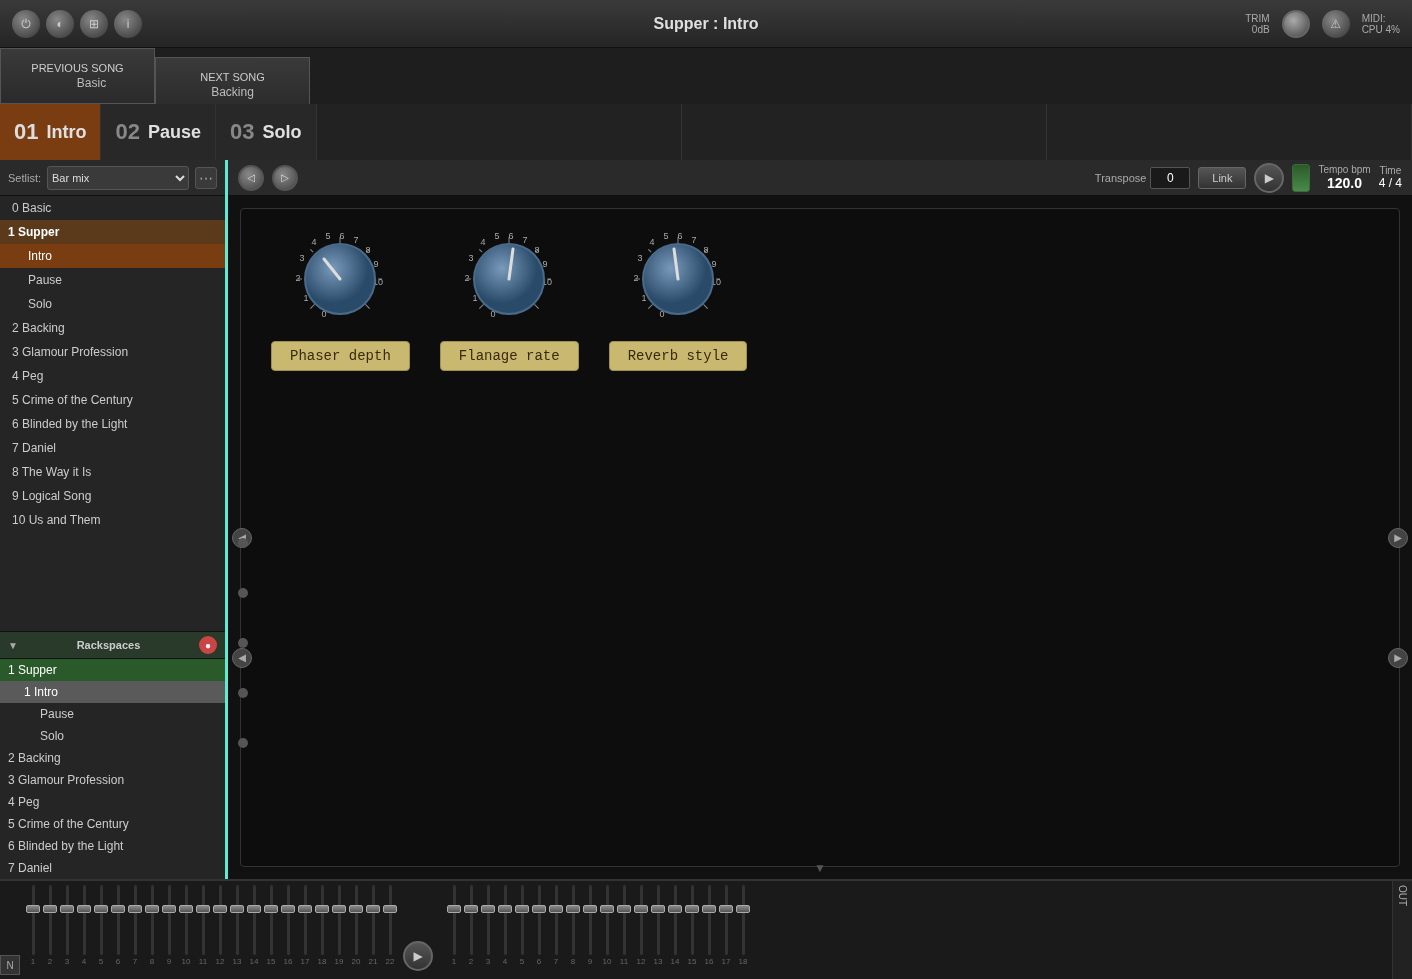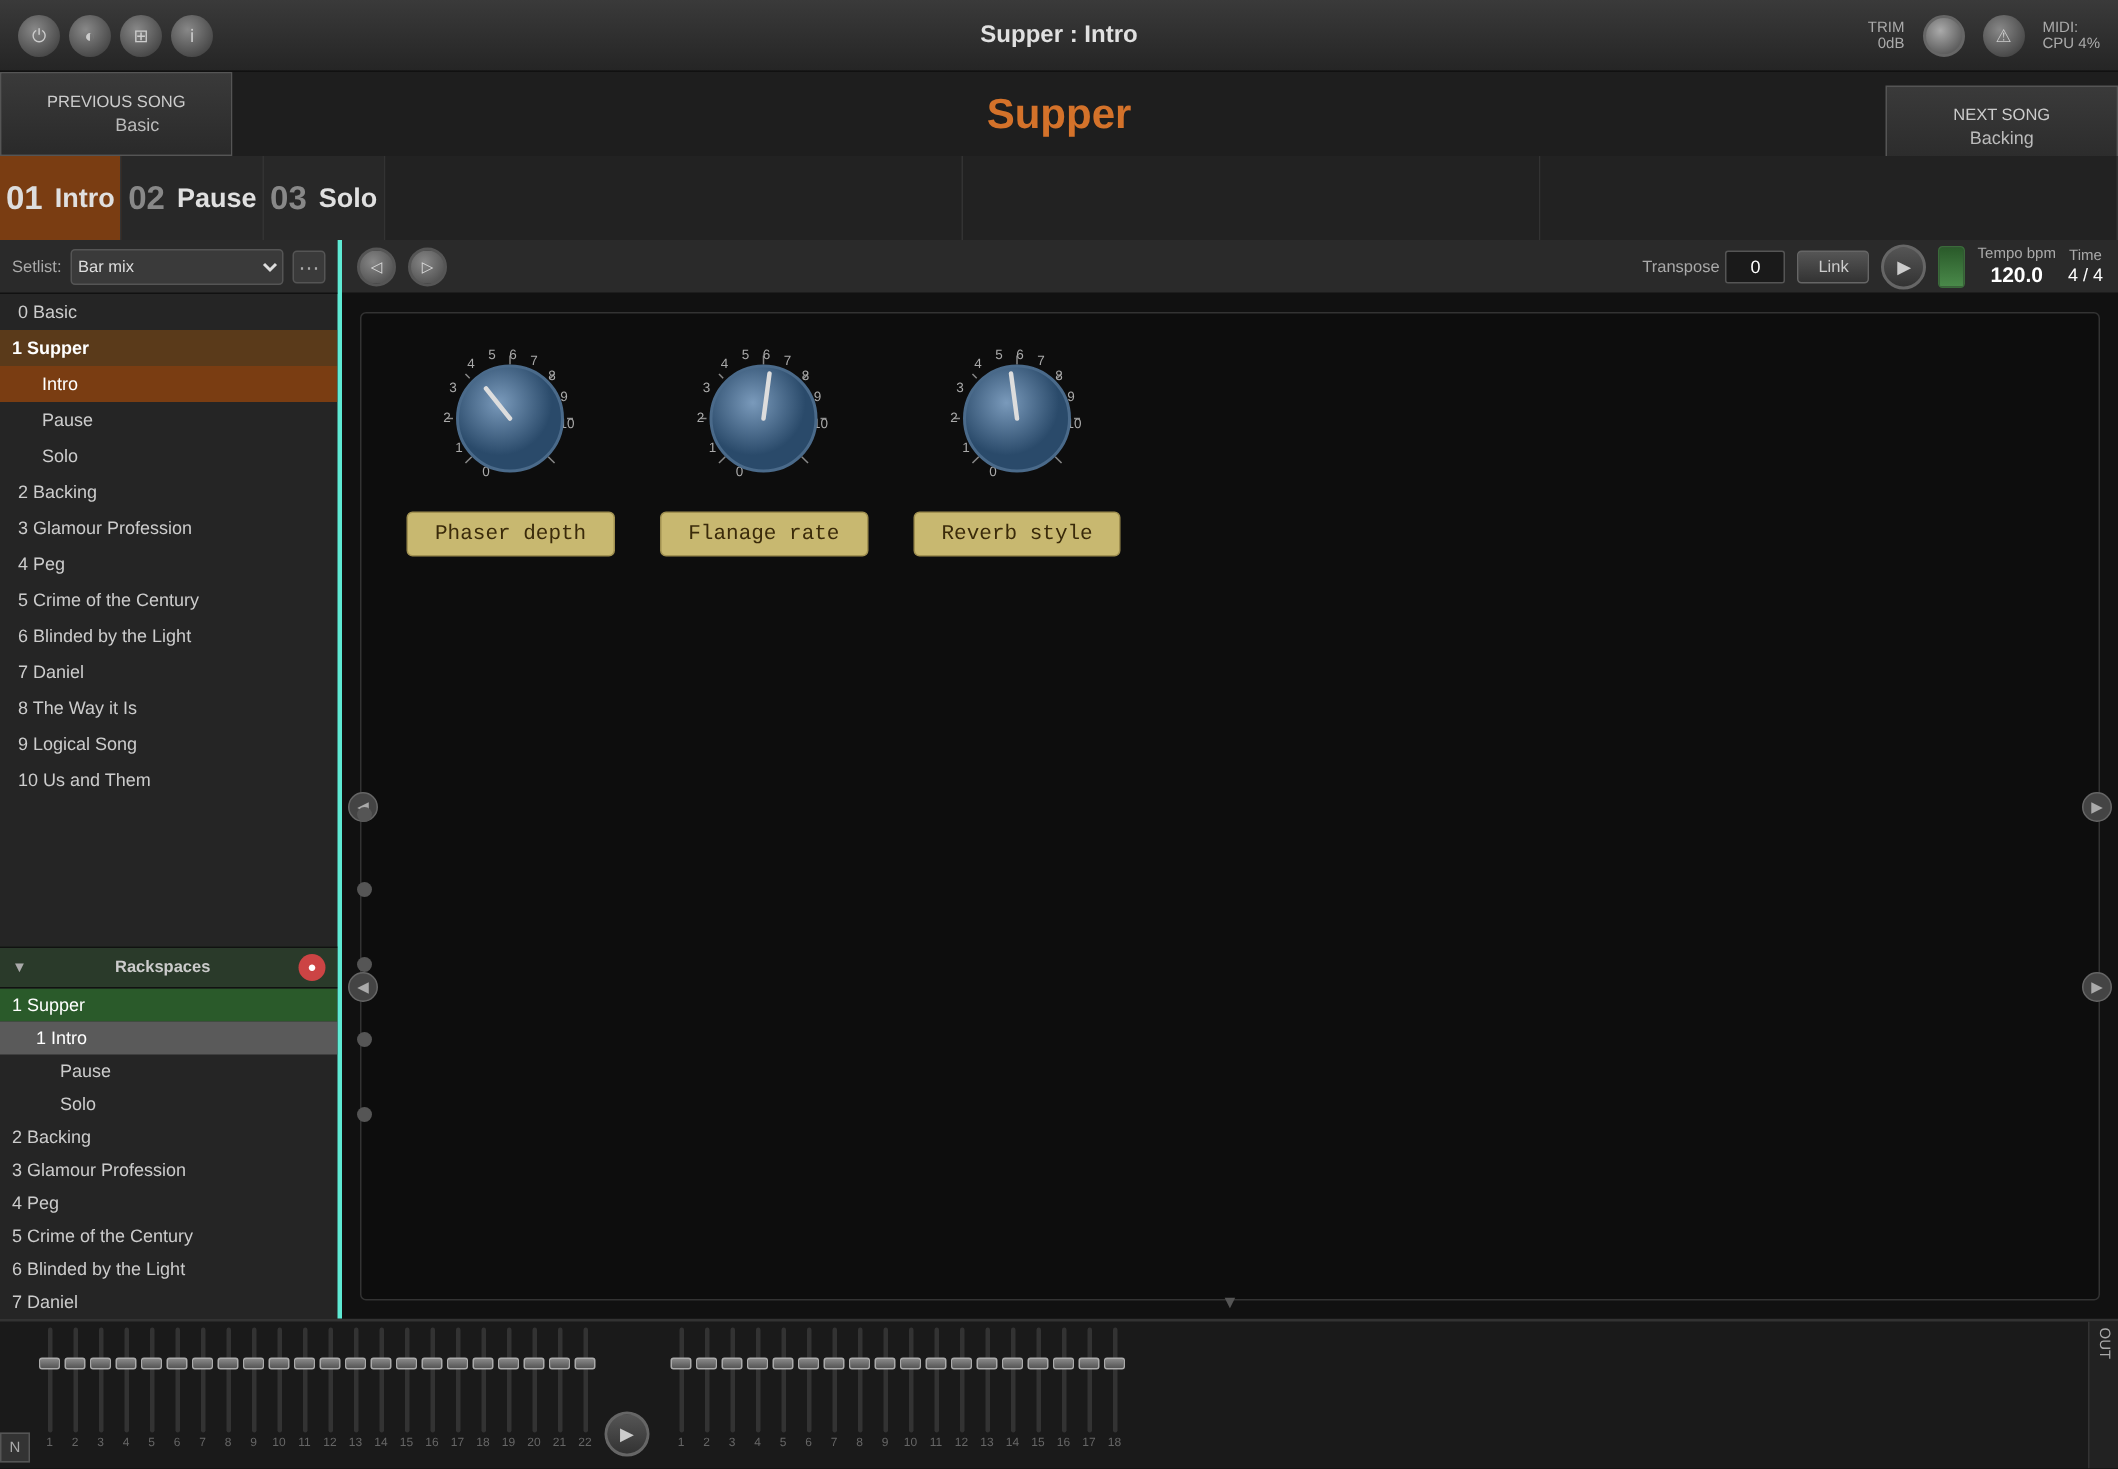--- a/index.html
+++ b/index.html
@@ -89,21 +89,21 @@
     
     #parts-bar {
       width: 100%;
       height: 56px;
       background: #1a1a1a;
       display: flex;
     }
     .part-item {
       height: 56px;
       display: flex; align-items: center;
-      padding: 0 4px;
+      padding: 0 14px;
       font-size: 18px; font-weight: bold; color: #ddd;
       border-right: 1px solid #333;
       cursor: pointer;
       gap: 8px;
     }
     .part-item.active {
       background: #7a3d12;
     }
     .part-item:not(.active) {
       background: #282828;
@@ -380,23 +380,20 @@
       <div>MIDI:</div>
       <div>CPU 4%</div>
     </div>
   </div>
 </div>
 
 <div id="song-header">
   <div id="prev-song-btn">
     <span>PREVIOUS SONG</span>
     <span id="song-sub-left">Basic</span>
-  </div>
-  <div id="song-title-area">
-    <span id="song-title-text">Supper</span>
   </div>
   <div id="next-song-btn">
     <span>NEXT SONG</span>
     <span id="song-sub-right">Backing</span>
   </div>
 </div>
 
 <div id="parts-bar">
   <div class="part-item active">
     <span class="part-num">01</span>

